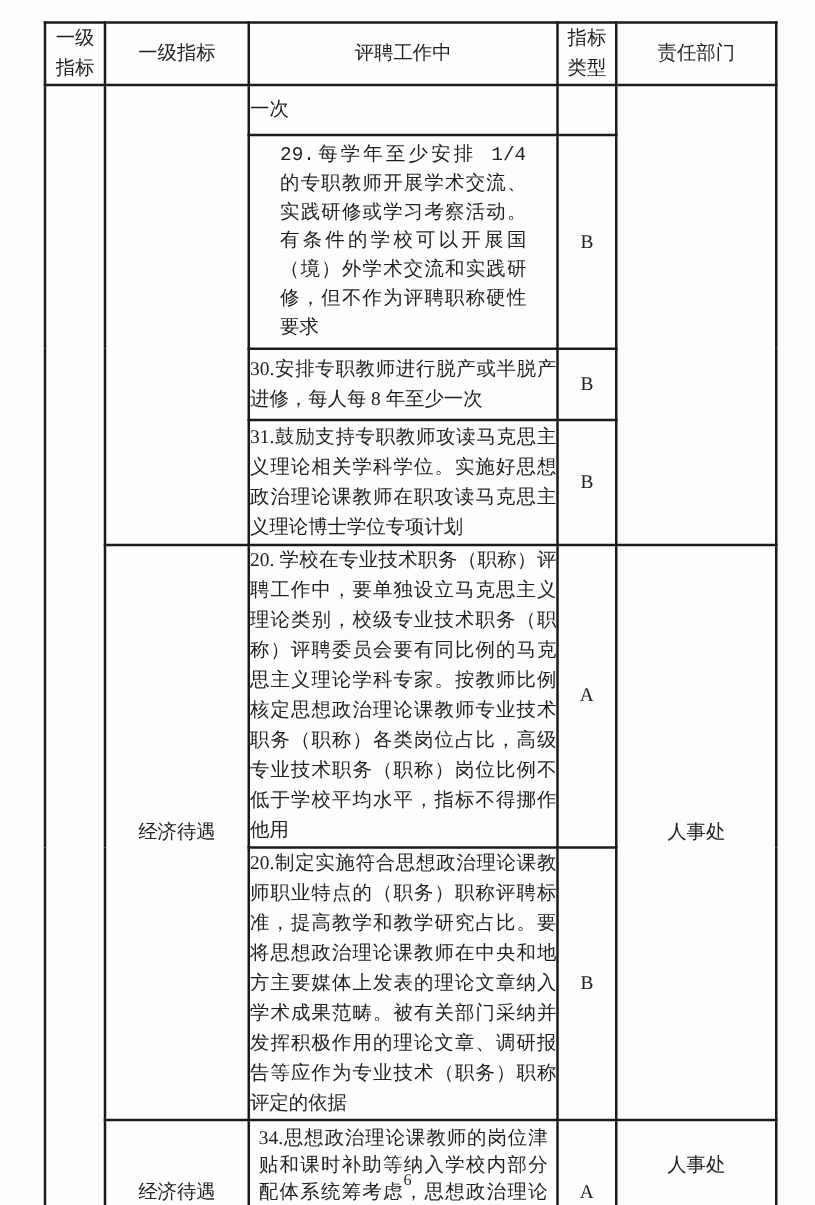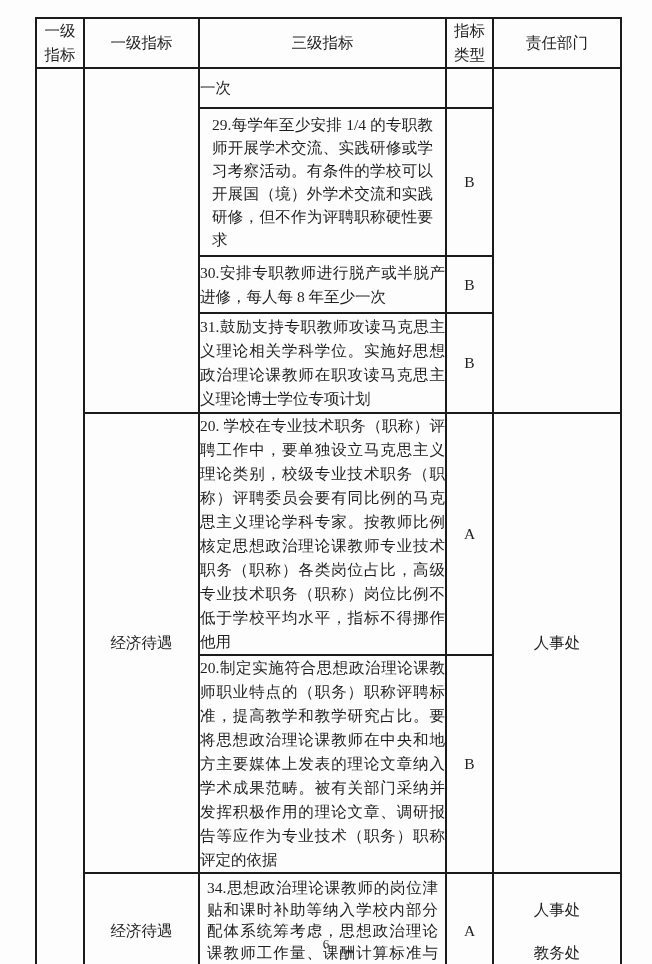--- a/index.html
+++ b/index.html
@@ -49,21 +49,21 @@
     text-align: center;
     line-height: 24px;
     padding: 2px 4px;
   }
   td.c-l3 {
     text-align: justify;
     text-align-last: left;
     line-height: 24px;
     padding: 5px 7px;
   }
-  td.c-l3.lh23 { line-height: 23px; padding: 4px 12px; }
+  td.c-l3.lh23 { line-height: 23px; padding: 4px 24px; font-family: Liberation Mono, monospace; }
   td.c-l3.lh21 { line-height: 21.5px; padding: 3px 7px; }
   td.c-center {
     text-align: center;
     line-height: 24px;
   }
   td.c-dept2 { text-align: center; }
   td.c-dept2 .dept-line { line-height: 25px; }
   td.c-dept2 .dept-line + .dept-line { margin-top: 18px; }
 
   .page-number {
@@ -86,21 +86,21 @@
       <col style="width:115px">
       <col style="width:247px">
       <col style="width:47px">
       <col style="width:128px">
     </colgroup>
 
     <tbody>
         <tr class="r-hdr">
       <th class="hcell">一级指标</th>
       <th class="hcell">一级指标</th>
-      <th class="hcell">三级指标</th>
+      <th class="hcell">评聘工作中</th>
       <th class="hcell">指标类型</th>
       <th class="hcell">责任部门</th>
     </tr>
 
     <tr class="r-once">
       <td rowspan="7"></td>
       <td rowspan="4"></td>
       <td class="c-l3">一次</td>
       <td class="c-center"></td>
       <td rowspan="4"></td>

